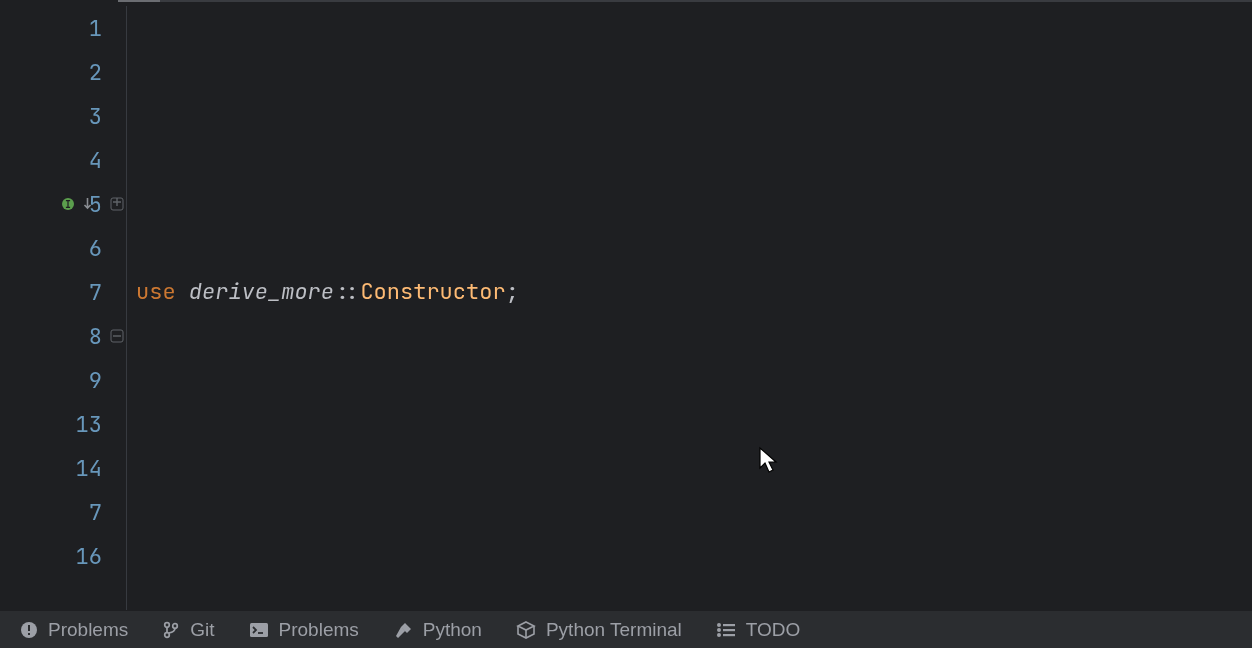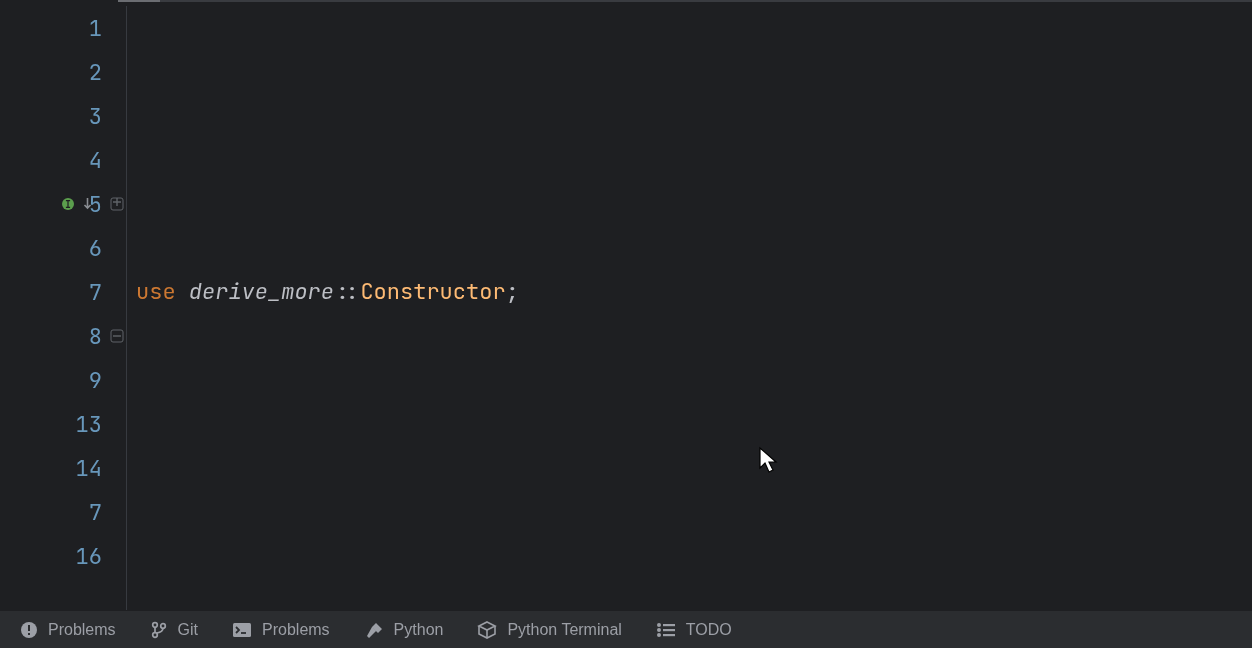--- a/index.html
+++ b/index.html
@@ -34,21 +34,21 @@
   .punc  { color:#bcbec4; }
   .vline {
     position:absolute; left:126px; top:6px; bottom:0; width:1px;
     background:#373a40;
   }
   
   .toolbar {
     position:absolute; left:0; right:0; bottom:0; height:38px;
     background:#2b2d30; display:flex; align-items:center;
     font-family:-apple-system,BlinkMacSystemFont,"Segoe UI",sans-serif;
-    font-size:16px; color:#9c9fa6; border-top:1px solid #1e1f22;
+    font-size:19px; color:#9c9fa6; border-top:1px solid #1e1f22;
     padding-left:20px; gap:34px;
   }
   .tool { display:flex; align-items:center; gap:10px; cursor:pointer; }
   .tool svg, .tool .glyph { flex:none; }
   .cursor-arrow {
     position:absolute; left:640px; top:446px; pointer-events:none;
   }
   .run-tri { color:#6aab73; }
   .top-border { position:absolute; top:0; left:0; right:0; height:2px; background:#393b40; }
   .top-tab { position:absolute; top:0; left:0; width:160px; height:2px; background:#6b6d72; }

